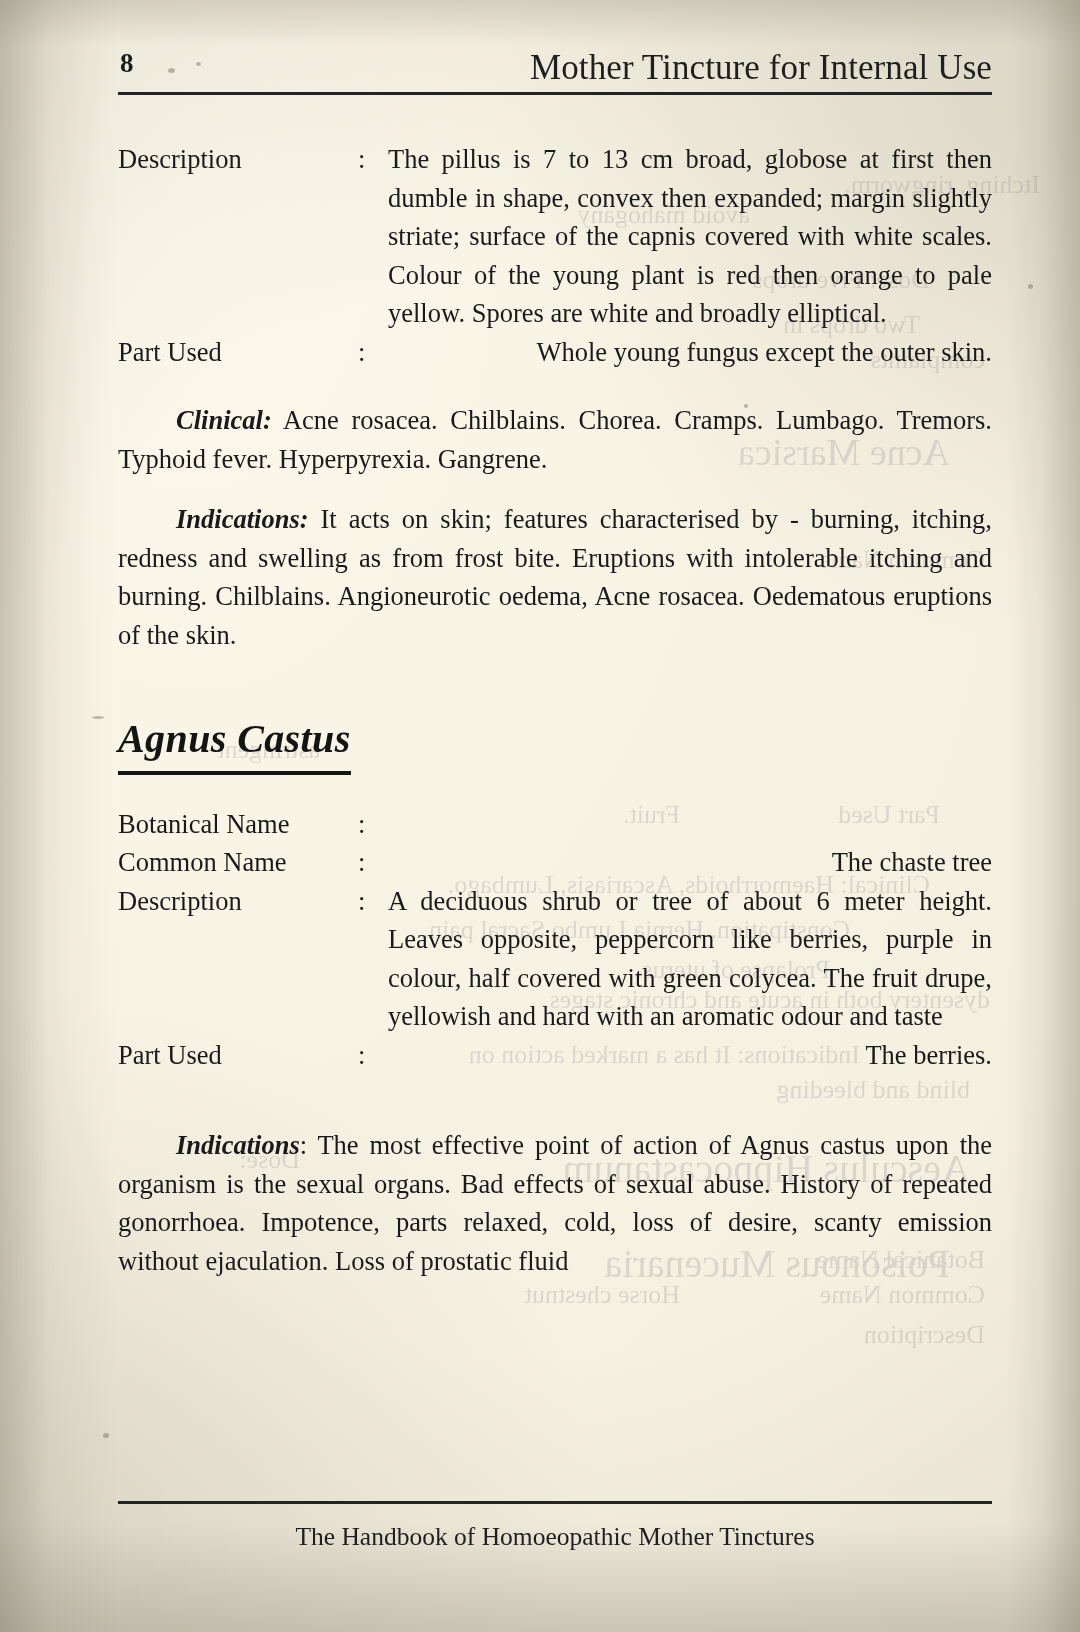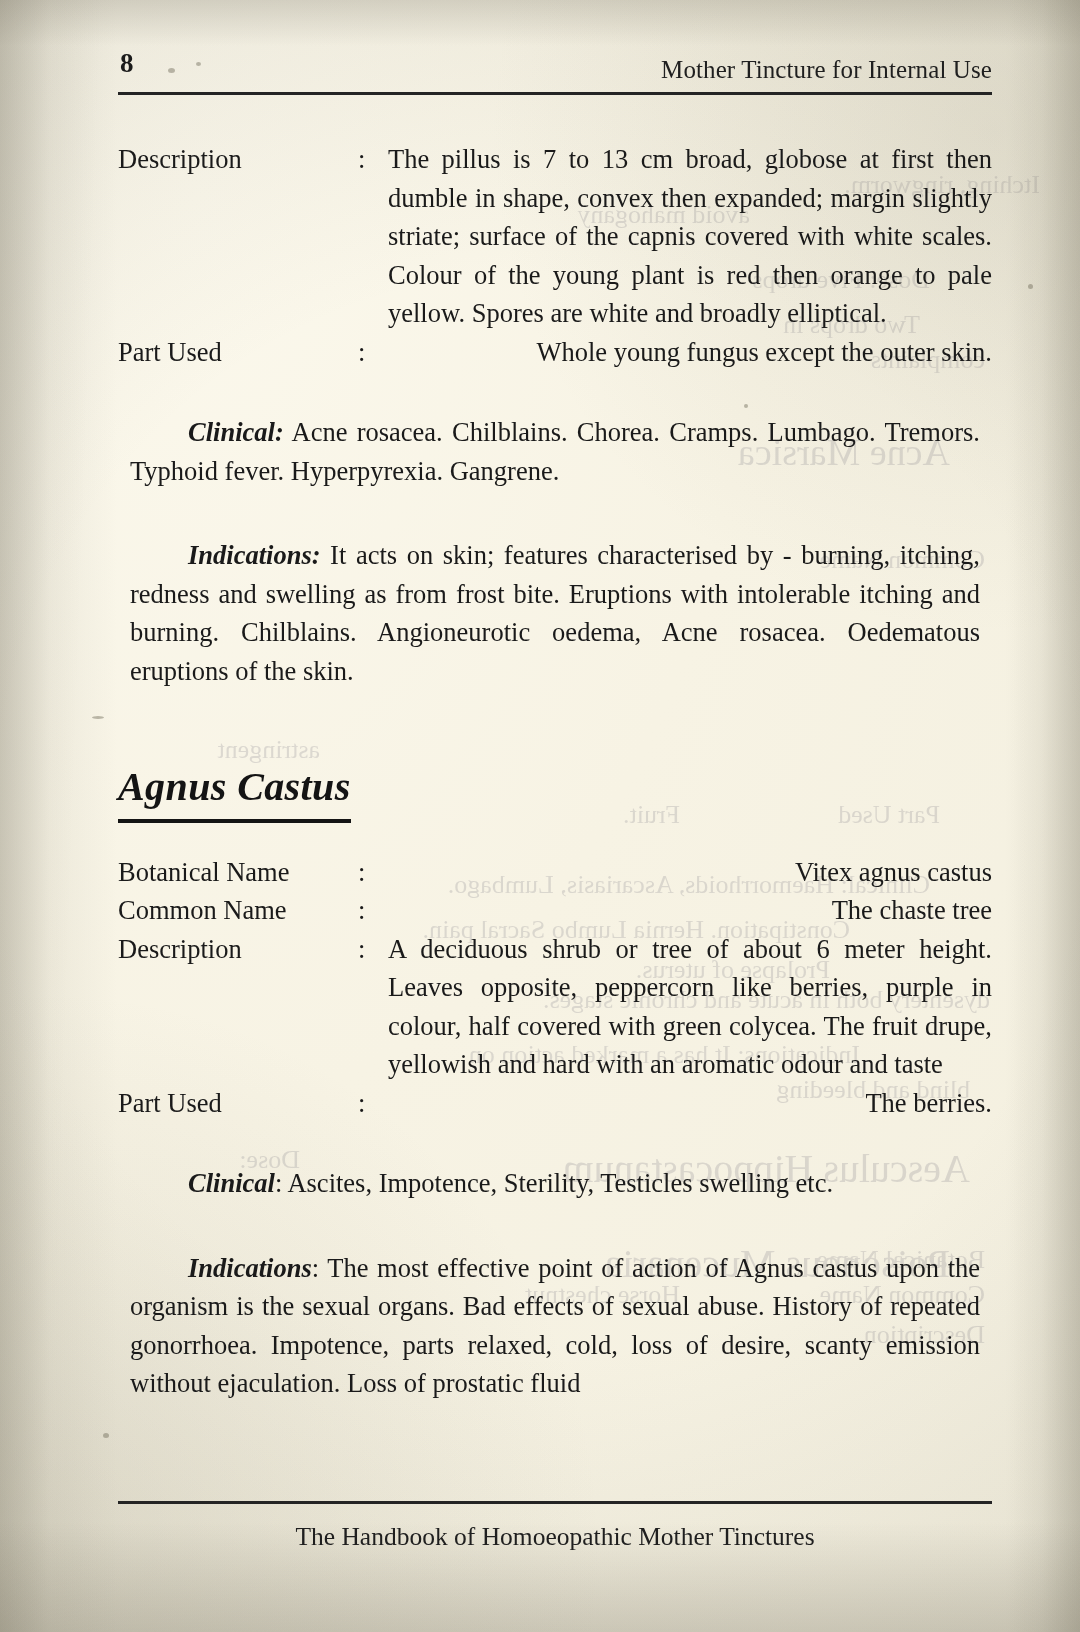--- a/index.html
+++ b/index.html
@@ -93,22 +93,22 @@
     position: absolute;
     left: 2px;
     top: 0;
     font-size: 27px;
     font-weight: bold;
     color: #1b1b1b;
   }
   .running-title {
     position: absolute;
     right: 0;
-    top: 8px;
-    font-size: 25px;
+    top: 0;
+    font-size: 35px;
     color: #1f1f1f;
     letter-spacing: 0.1px;
   }
   .rule-top {
     position: absolute;
     left: 0;
     right: 0;
     top: 44px;
     border-top: 3px solid #242424;
   }
@@ -142,21 +142,21 @@
     hyphens: none;
   }
   .field-value.single {
     text-align: right;
   }
 
   .para {
     text-align: justify;
     text-justify: inter-word;
     text-indent: 58px;
-    margin: 12px;
+    margin: 0;
   }
   .para .lead {
     font-weight: bold;
     font-style: italic;
   }
   .gap-sm { height: 22px; }
   .gap-md { height: 30px; }
   .gap-lg { height: 44px; }
 
   
@@ -283,21 +283,20 @@
 
       <div>
         <span class="section-heading">Agnus Castus</span>
       </div>
 
       <div class="gap-md"></div>
 
       <div class="field-row">
         <div class="field-label">Botanical Name</div>
         <div class="field-colon">:</div>
-        <div class="field-value single">Vitex agnus castus</div>
       </div>
 
       <div class="field-row">
         <div class="field-label">Common Name</div>
         <div class="field-colon">:</div>
         <div class="field-value single">The chaste tree</div>
       </div>
 
       <div class="field-row">
         <div class="field-label">Description</div>
@@ -306,23 +305,20 @@
       </div>
 
       <div class="field-row">
         <div class="field-label">Part Used</div>
         <div class="field-colon">:</div>
         <div class="field-value single">The berries.</div>
       </div>
 
       <div class="gap-md"></div>
 
-      <p class="para">
-        <span class="lead">Clinical</span><span>: Ascites, Impotence, Sterility, Testicles swelling etc.</span>
-      </p>
 
       <div class="gap-sm"></div>
 
       <p class="para">
         <span class="lead">Indications</span><span>: The most effective point of action of Agnus castus upon the organism is the sexual organs. Bad effects of sexual abuse. History of repeated gonorrhoea. Impotence, parts relaxed, cold, loss of desire, scanty emission without ejaculation. Loss of prostatic fluid</span>
       </p>
 
     </div>
   </div>
 

